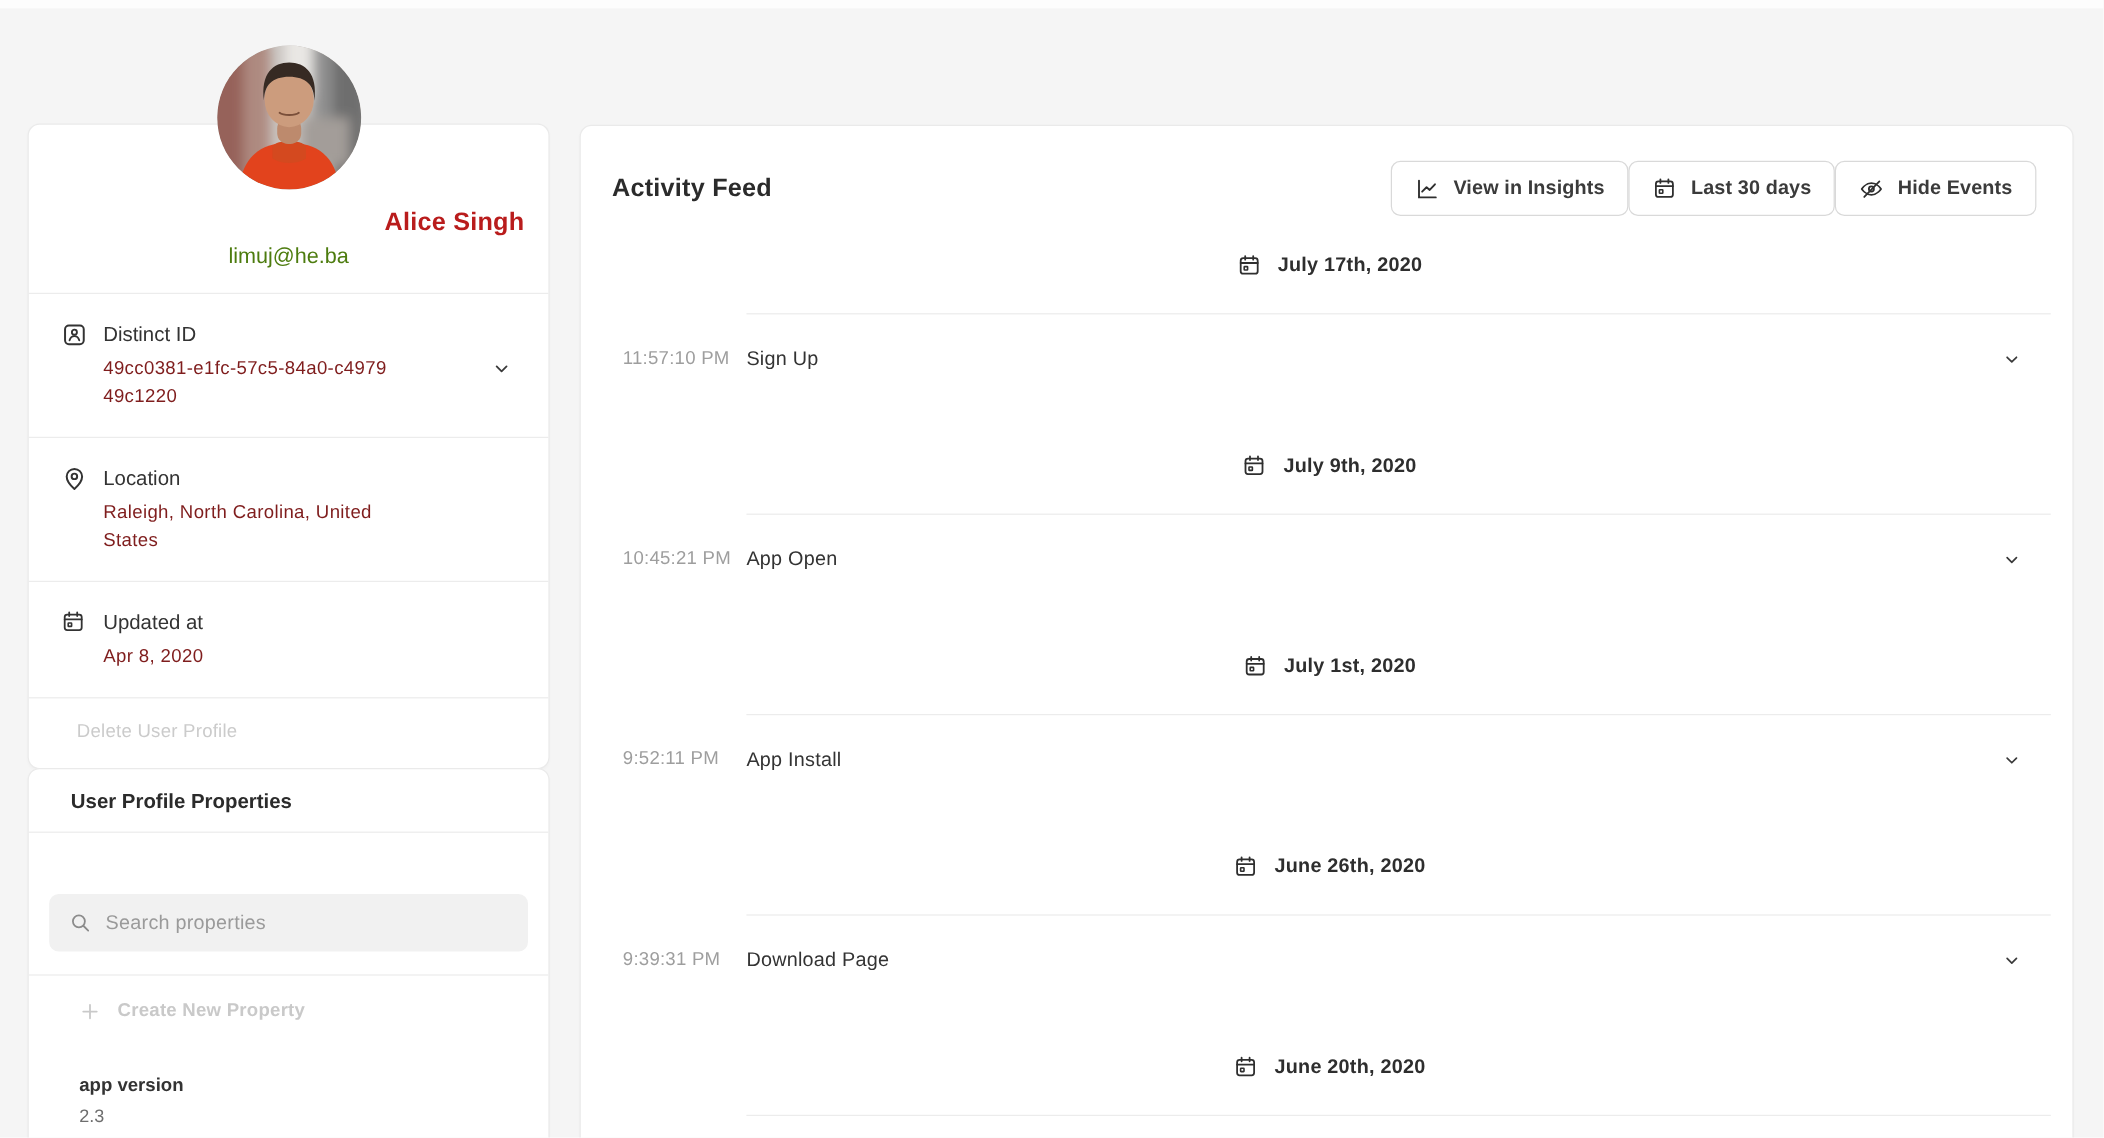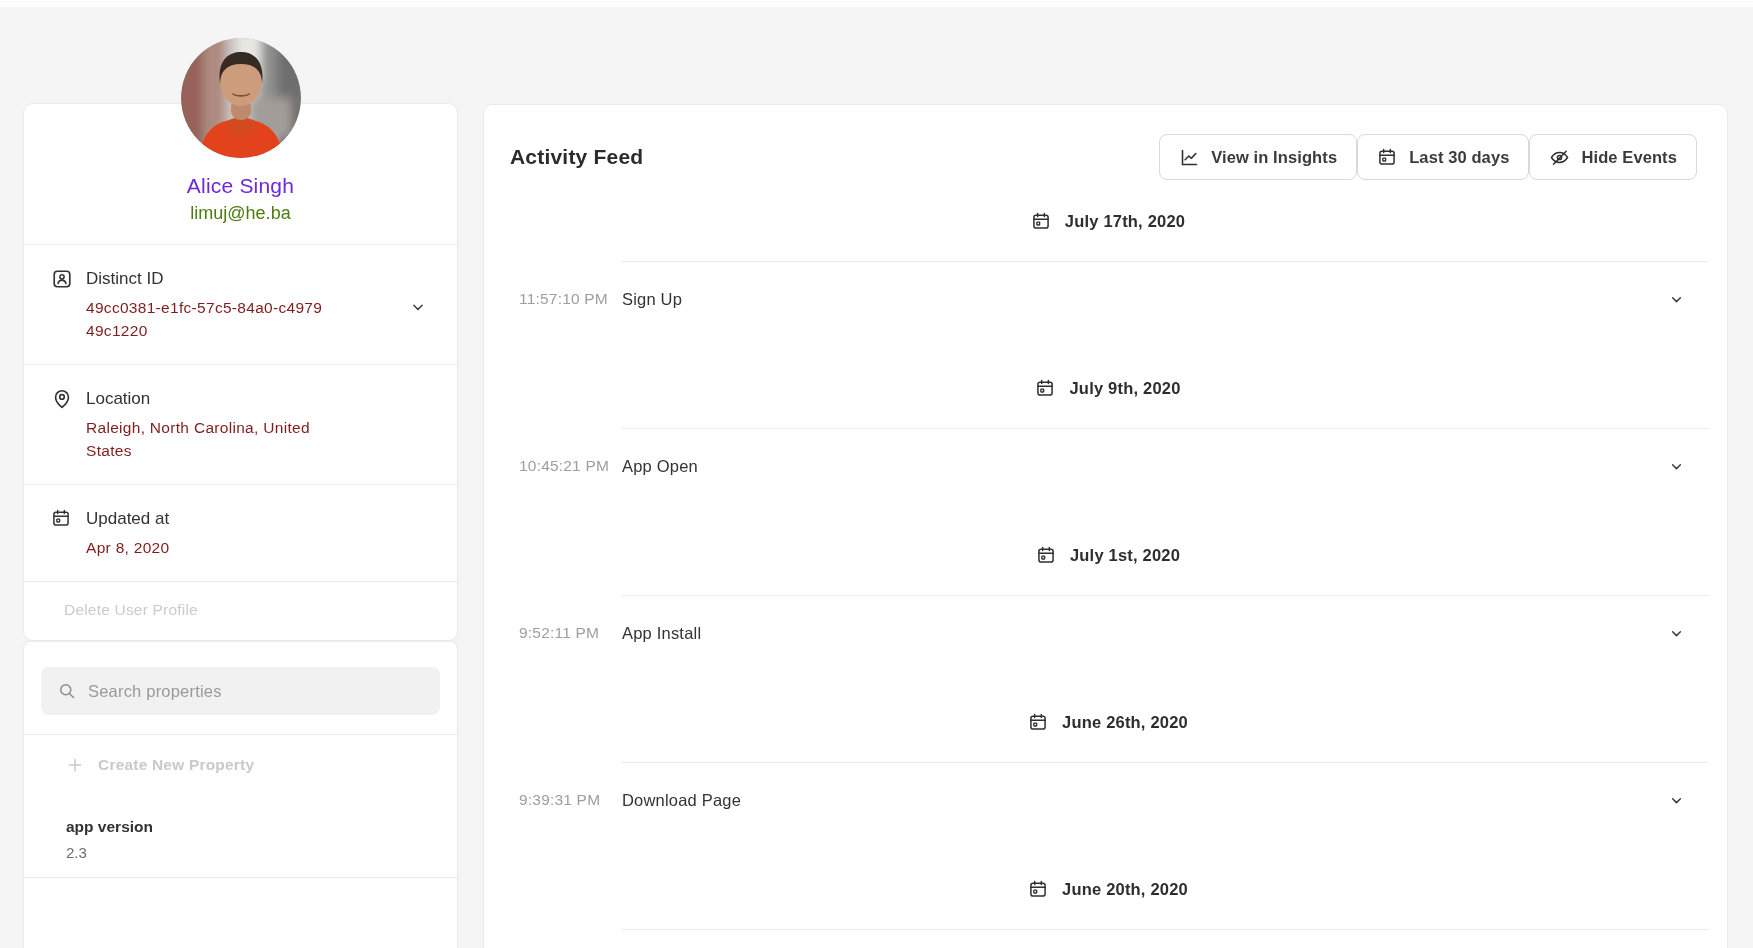--- a/index.html
+++ b/index.html
@@ -11,38 +11,38 @@
   .topstrip { position:absolute; top:0; left:0; width:100%; height:7px; background:#fdfdfd; }
   .card {
     position:absolute; background:#fff; border:1px solid #eaeaea; border-radius:10px;
     box-shadow:0 1px 2px rgba(0,0,0,0.02);
   }
   
   #profile-card { left:23px; top:103px; width:435px; }
   .avatar-wrap { position:absolute; left:50%; top:-66px; transform:translateX(-50%);
     width:120px; height:120px; border-radius:50%; overflow:hidden; background:#cfcac6; }
   .profile-head { padding:68px 20px 18px; text-align:center; }
-  .profile-name { font-size:21px; font-weight:400; color:#6d28d9; line-height:28px; letter-spacing:.2px; }
+  .profile-name { font-size:21px; font-weight:700; color:#b91c1c; line-height:28px; letter-spacing:.2px;text-align:right; }
   .profile-email { font-size:18px; color:#4d7c0f; line-height:26px; }
   .hdiv { height:1px; background:#ececec; }
   .pfield { position:relative; padding:22px 28px 22px 27px; display:flex; gap:13px; }
   .pfield .ficon { width:22px; height:22px; color:#333; flex:0 0 22px; margin-top:1px; }
   .f-label { font-size:17px; color:#333; line-height:24px; }
   .f-value { font-size:15.5px; color:#7f1d1d; line-height:23px; margin-top:5px;
     letter-spacing:.3px; max-width:238px; word-break:break-word; }
   .f-value.mono-break { word-break:break-all; }
   .f-chevron { position:absolute; right:30px; top:50%; transform:translateY(-38%);
     width:18px; height:18px; color:#3a3a3a; cursor:pointer; }
   .delete-row { padding:17px 28px 19px 40px; font-size:15.5px; color:#cbcbcb; line-height:22px; letter-spacing:.2px; }
   
   #props-card { left:23px; top:640px; width:435px; height:400px; }
   .props-title { padding:14px 28px 12px 35px; font-size:17px; font-weight:700; color:#2b2b2b; line-height:26px; }
   .search-wrap { padding:25px 17px 19px; }
   .search-box { display:flex; align-items:center; gap:11px; background:#f1f1f1;
-    border-radius:8px; height:48px; padding:0 16px; }
+    border-radius:8px; height:48px; padding:0 16px;margin-top:26px; }
   .search-box .sicon { width:20px; height:20px; color:#8c8c8c; flex:0 0 20px; }
   .search-box input { border:none; outline:none; background:transparent; flex:1;
     font-size:16.5px; color:#444; font-family:inherit; letter-spacing:.2px; }
   .search-box input::placeholder { color:#9a9a9a; }
   .create-row { display:flex; align-items:center; gap:14px; padding:18px 28px 22px 42px;
     color:#c9c9c9; font-size:15.5px; font-weight:700; line-height:24px; letter-spacing:.2px; }
   .create-row .cicon { width:18px; height:18px; color:#c9c9c9; flex:0 0 18px; }
   .prop-item { padding:16px 28px 13px 42px; }
   .prop-name { font-size:15.5px; font-weight:700; color:#333; line-height:24px; }
   .prop-value { font-size:15px; color:#6e6e6e; line-height:23px; margin-top:2px; }
@@ -154,20 +154,21 @@
     </div>
 
   </div>
   <div class="hdiv"></div>
 </div>
 
   <div class="delete-row">Delete User Profile</div>
 </div>
 
 <div class="card" id="props-card">
+  <div class="props-title">User Profile Properties</div>
   <div class="hdiv"></div>
   <div class="search-wrap">
     <div class="search-box">
       <span class="sicon">
         <svg viewBox="0 0 24 24" width="20" height="20">
             <circle cx="10.5" cy="10.5" r="6" stroke="currentColor" stroke-width="1.8" fill="none"></circle>
             <path d="M15.2 15.2l4.6 4.6" stroke="currentColor" stroke-width="1.8" stroke-linecap="round"></path>
           </svg>
       </span>
       <input type="text" placeholder="Search properties" style="">

